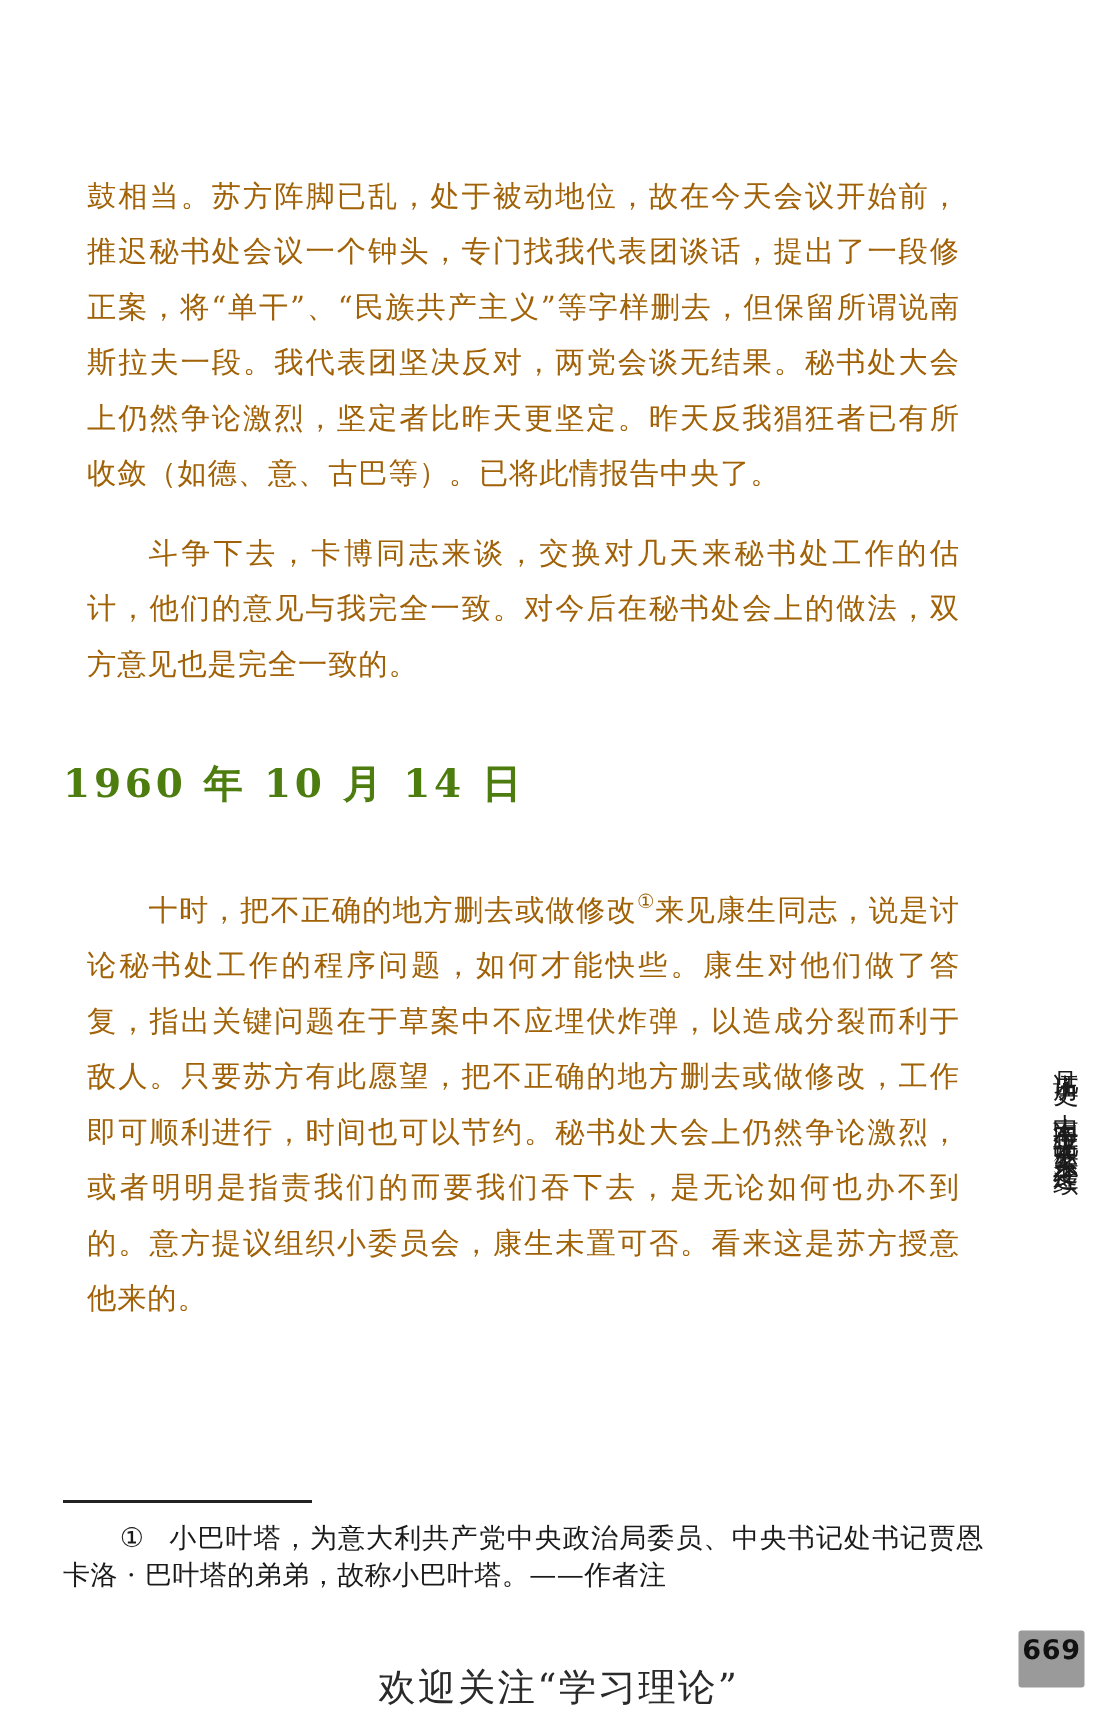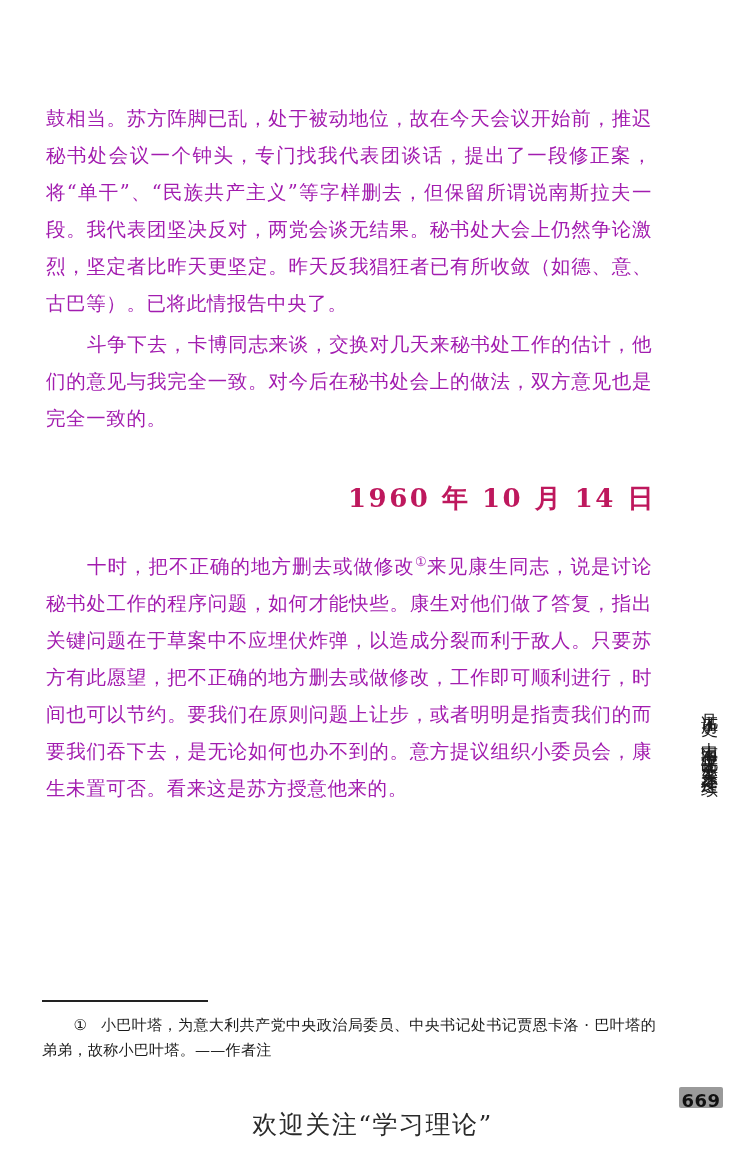--- a/index.html
+++ b/index.html
@@ -27,60 +27,60 @@
     width: 614px;
   }
 
   .para {
     font-size: 19.5px;
     line-height: 37px;
     text-align: justify;
     text-align-last: left;
     text-justify: inter-character;
     letter-spacing: 0.6px;
-    margin: 4px;
-    color: #a21caf;
+    margin: 16px;
+    color: #a16207;
   }
   .para.indent {
     text-indent: 2.1em;
   }
 
   .fnref {
     font-size: 13px;
     vertical-align: super;
     line-height: 0;
     letter-spacing: 0;
   }
 
   
   .date-heading {
     font-family: "DejaVu Serif", "Liberation Serif", serif;
     font-weight: bold;
     font-size: 26px;
     letter-spacing: 2.5px;
-    text-align: right;
-    margin: 44px 0 32px 0;
-    color: #be185d;
+    text-align: left;
+    margin: 44px 0 48px 0;
+    color: #4d7c0f;
   }
 
   
   .footnote-block {
     position: absolute;
     left: 42px;
     top: 1000px;
     width: 614px;
   }
   .footnote-rule {
     width: 166px;
     height: 2px;
     background: #222;
     margin: 0 0 11px 0;
   }
   .footnote-text {
-    font-size: 15px;
+    font-size: 18px;
     line-height: 25px;
     text-align: justify;
     text-align-last: left;
     letter-spacing: 0.3px;
     margin: 0;
     color: #1a1a1a;
   }
   .footnote-text .fn-marker {
     margin-left: 2.1em;
     margin-right: 0.9em;
@@ -112,21 +112,21 @@
     letter-spacing: 1.5px;
     color: #2a2a2a;
   }
 
   
   .page-badge {
     position: absolute;
     left: 679px;
     top: 1087px;
     min-width: 44px;
-    height: 21px;
+    height: 38px;
     line-height: 27px;
     text-align: center;
     background: #9a9a9a;
     color: #111;
     font-family: "DejaVu Sans", "Liberation Sans", sans-serif;
     font-weight: bold;
     font-size: 18px;
     letter-spacing: 0.5px;
     border-radius: 2px;
   }
@@ -137,21 +137,21 @@
 <div id="page">
 
   <div class="column">
 
     <p class="para">鼓相当。苏方阵脚已乱，处于被动地位，故在今天会议开始前，推迟秘书处会议一个钟头，专门找我代表团谈话，提出了一段修正案，将“单干”、“民族共产主义”等字样删去，但保留所谓说南斯拉夫一段。我代表团坚决反对，两党会谈无结果。秘书处大会上仍然争论激烈，坚定者比昨天更坚定。昨天反我猖狂者已有所收敛（如德、意、古巴等）。已将此情报告中央了。</p>
 
     <p class="para indent">斗争下去，卡博同志来谈，交换对几天来秘书处工作的估计，他们的意见与我完全一致。对今后在秘书处会上的做法，双方意见也是完全一致的。</p>
 
     <h2 class="date-heading">1960 年 10 月 14 日</h2>
 
-    <p class="para indent"><span>十时，把不正确的地方删去或做修改</span><sup class="fnref">①</sup><span>来见康生同志，说是讨论秘书处工作的程序问题，如何才能快些。康生对他们做了答复，指出关键问题在于草案中不应埋伏炸弹，以造成分裂而利于敌人。只要苏方有此愿望，把不正确的地方删去或做修改，工作即可顺利进行，时间也可以节约。要我们在原则问题上让步，或者明明是指责我们的而要我们吞下去，是无论如何也办不到的。意方提议组织小委员会，康生未置可否。看来这是苏方授意他来的。</span></p>
+    <p class="para indent"><span>十时，把不正确的地方删去或做修改</span><sup class="fnref">①</sup><span>来见康生同志，说是讨论秘书处工作的程序问题，如何才能快些。康生对他们做了答复，指出关键问题在于草案中不应埋伏炸弹，以造成分裂而利于敌人。只要苏方有此愿望，把不正确的地方删去或做修改，工作即可顺利进行，时间也可以节约。秘书处大会上仍然争论激烈，或者明明是指责我们的而要我们吞下去，是无论如何也办不到的。意方提议组织小委员会，康生未置可否。看来这是苏方授意他来的。</span></p>
 
 
   </div>
 
   <div class="footnote-block">
     <div class="footnote-rule"></div>
     <p class="footnote-text"><span class="fn-marker">①</span><span>小巴叶塔，为意大利共产党中央政治局委员、中央书记处书记贾恩卡洛 · 巴叶塔的弟弟，故称小巴叶塔。——作者注</span></p>
   </div>
 
   <div class="running-title">见证历史：中南海十年见证中苏关系之变迁（续）</div>

